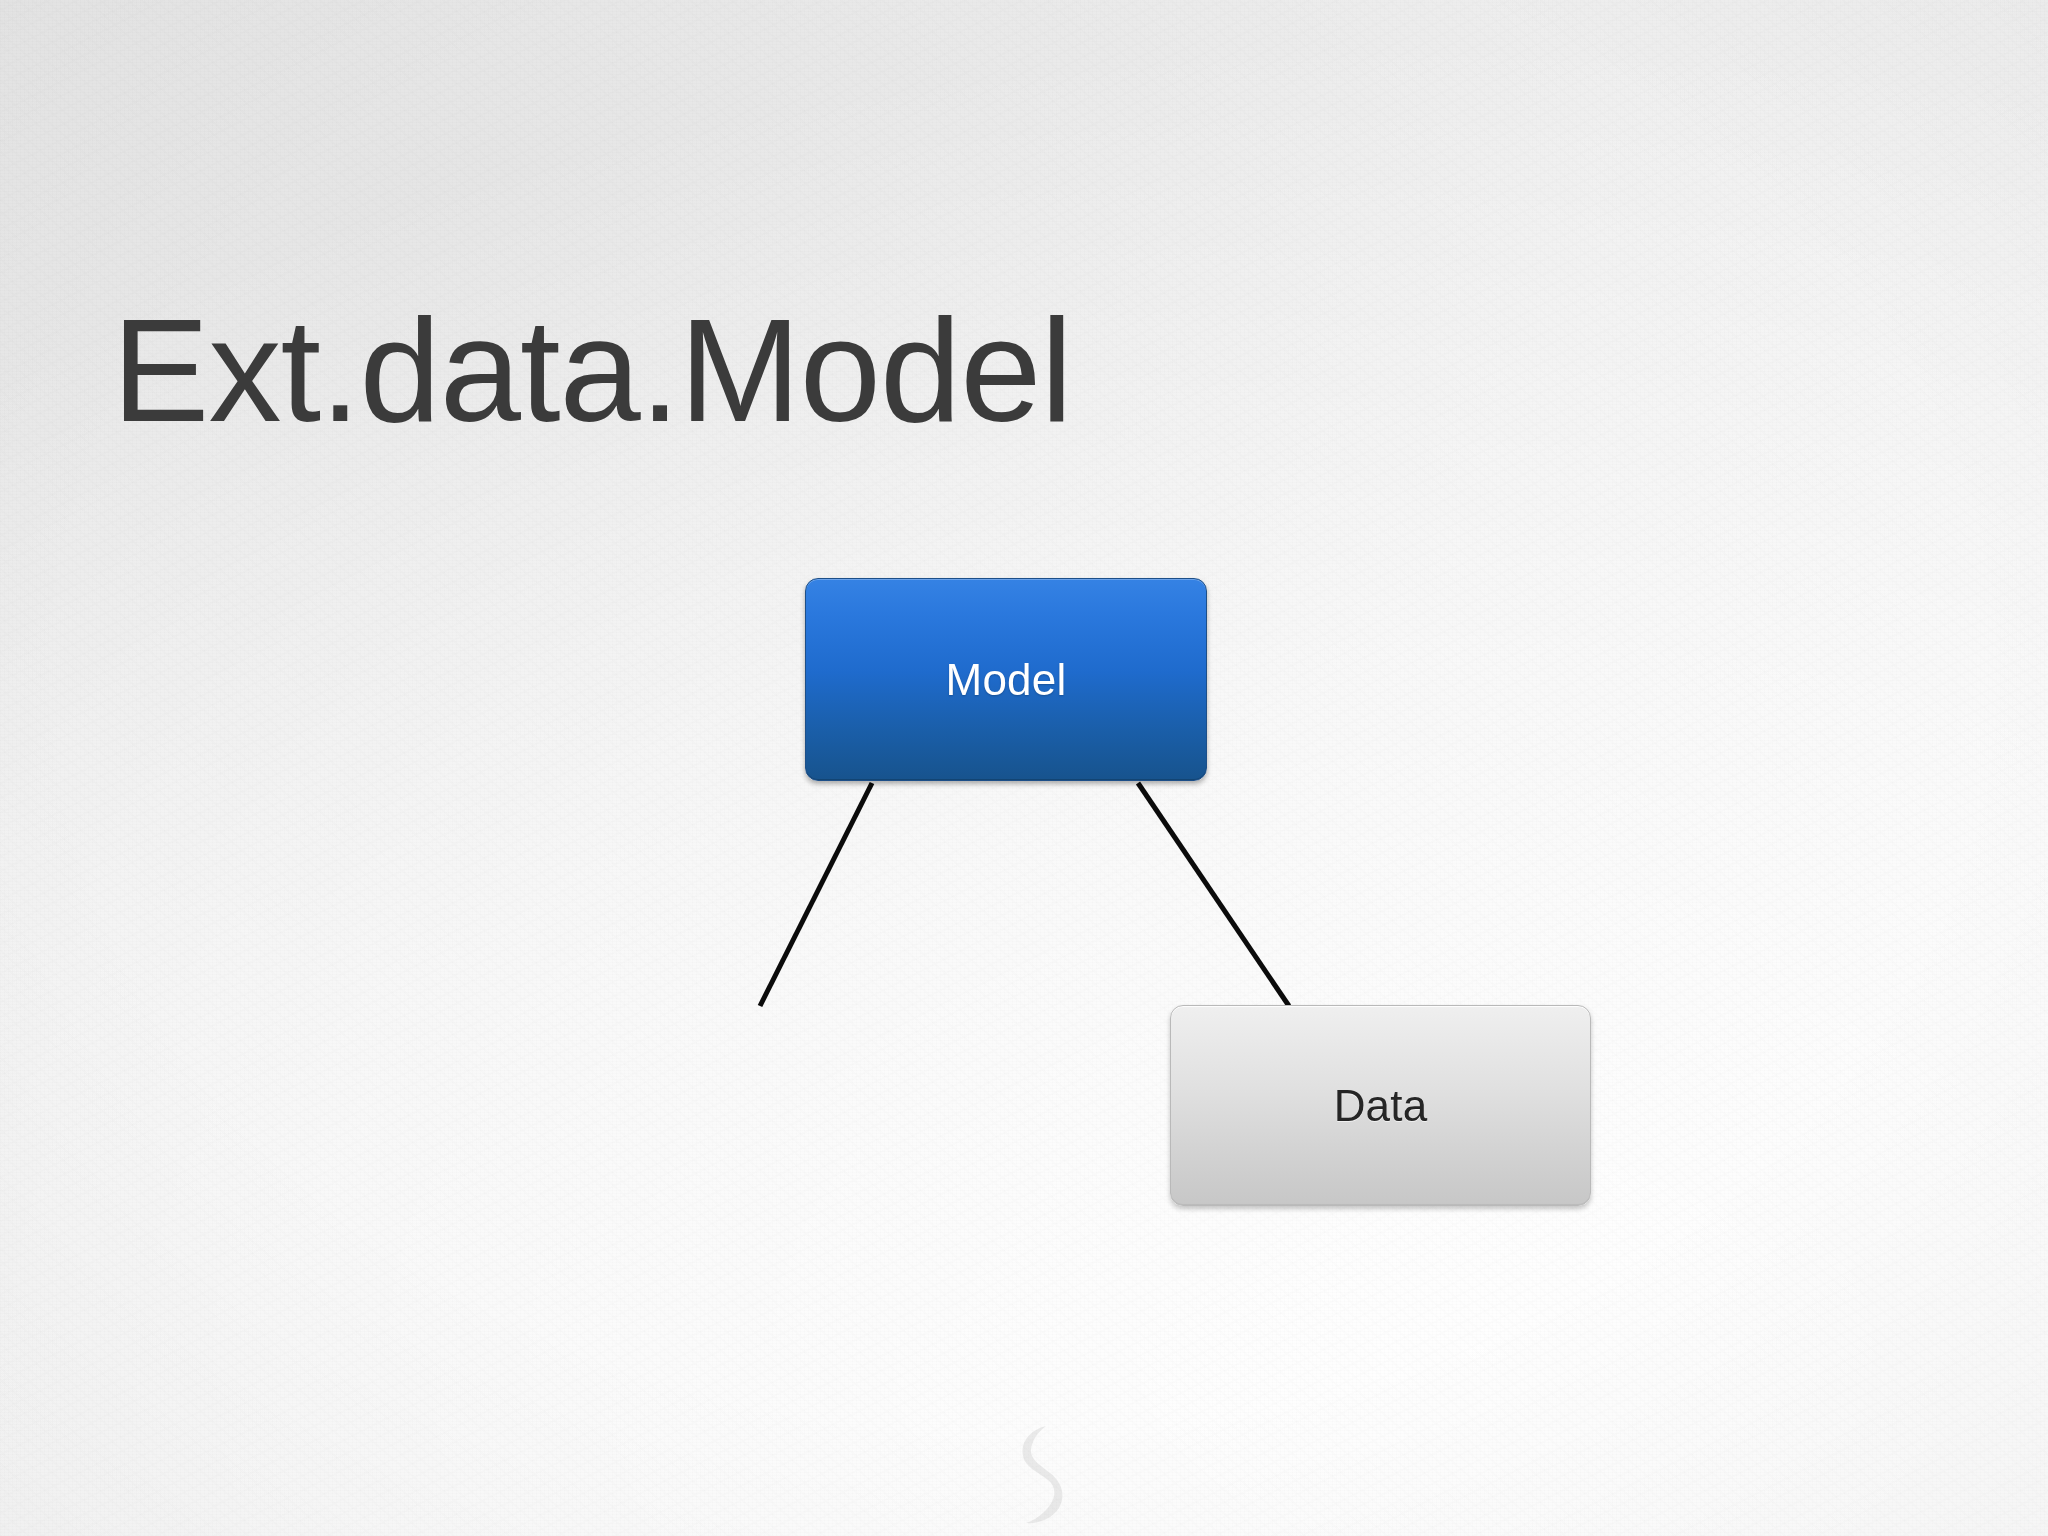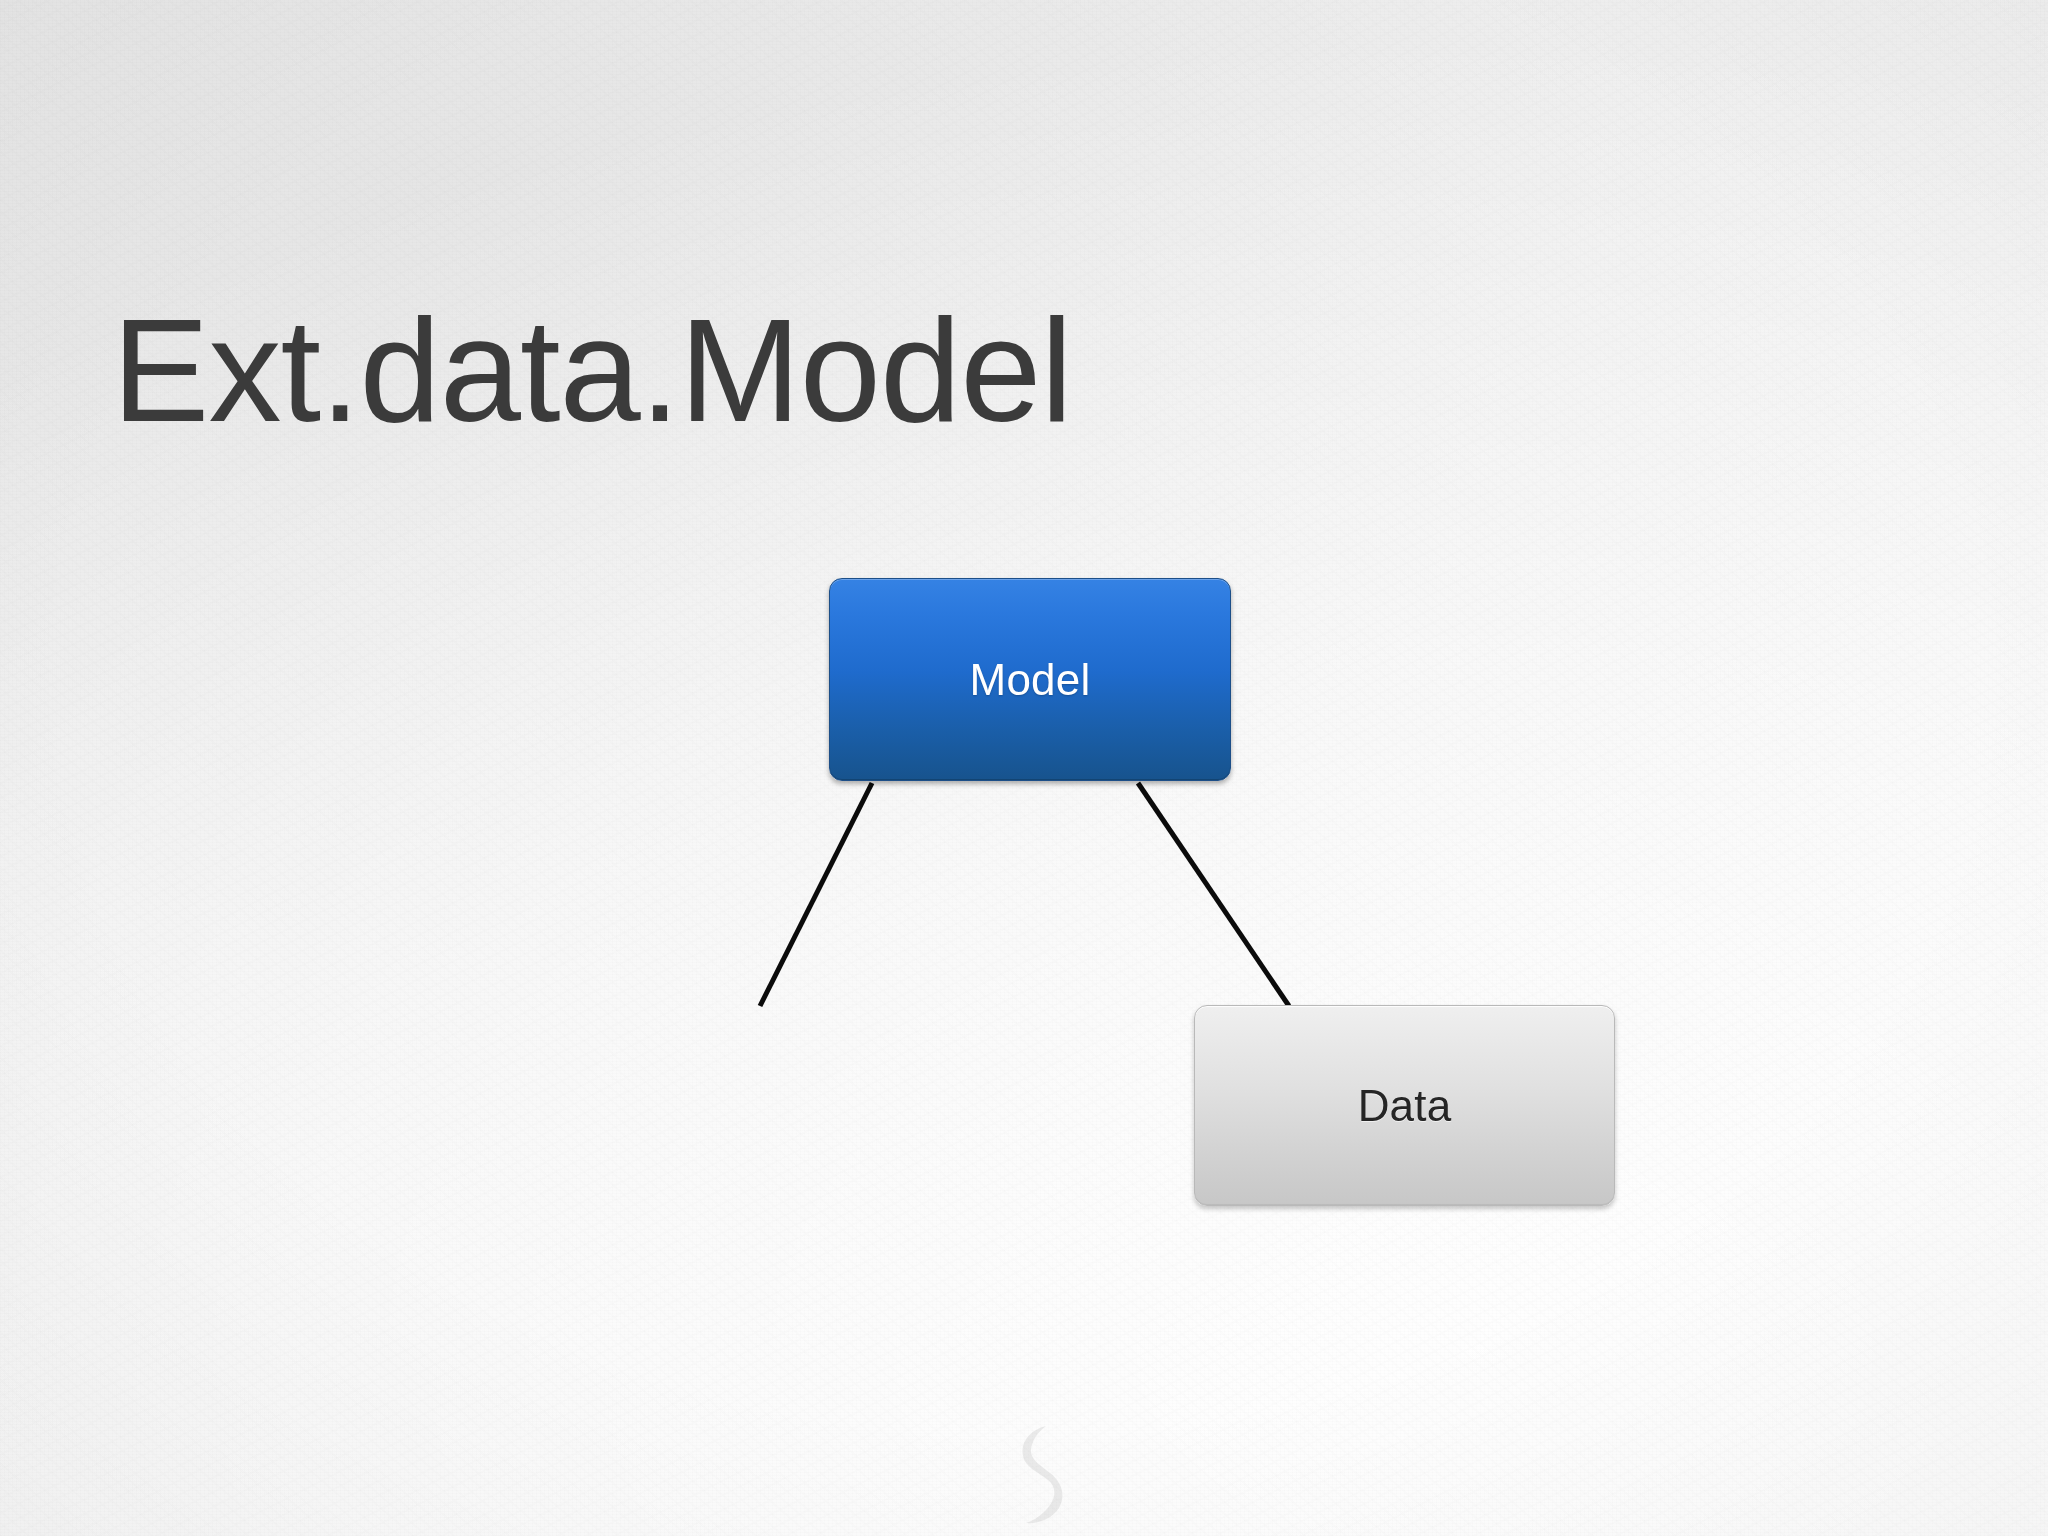--- a/index.html
+++ b/index.html
@@ -71,21 +71,20 @@
     pointer-events: none;
   }
 
   .node {
     position: absolute;
     box-sizing: border-box;
     display: flex;
     align-items: center;
     justify-content: center;
     border-radius: 13px;
-    margin-left: 24px;
   }
   .node-label {
     font-size: 44px;
     line-height: 1;
     font-weight: 400;
     letter-spacing: 0.2px;
   }
 
   
   #node-model {

